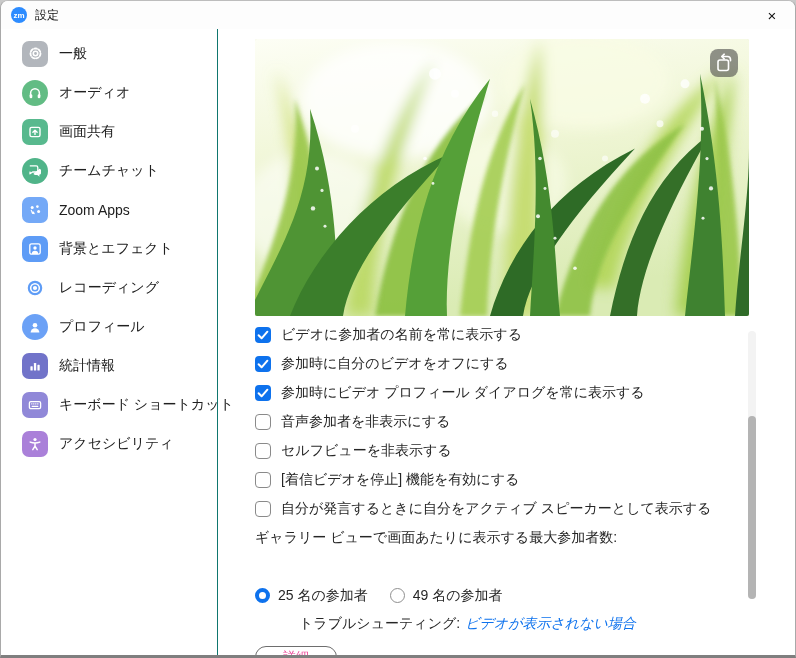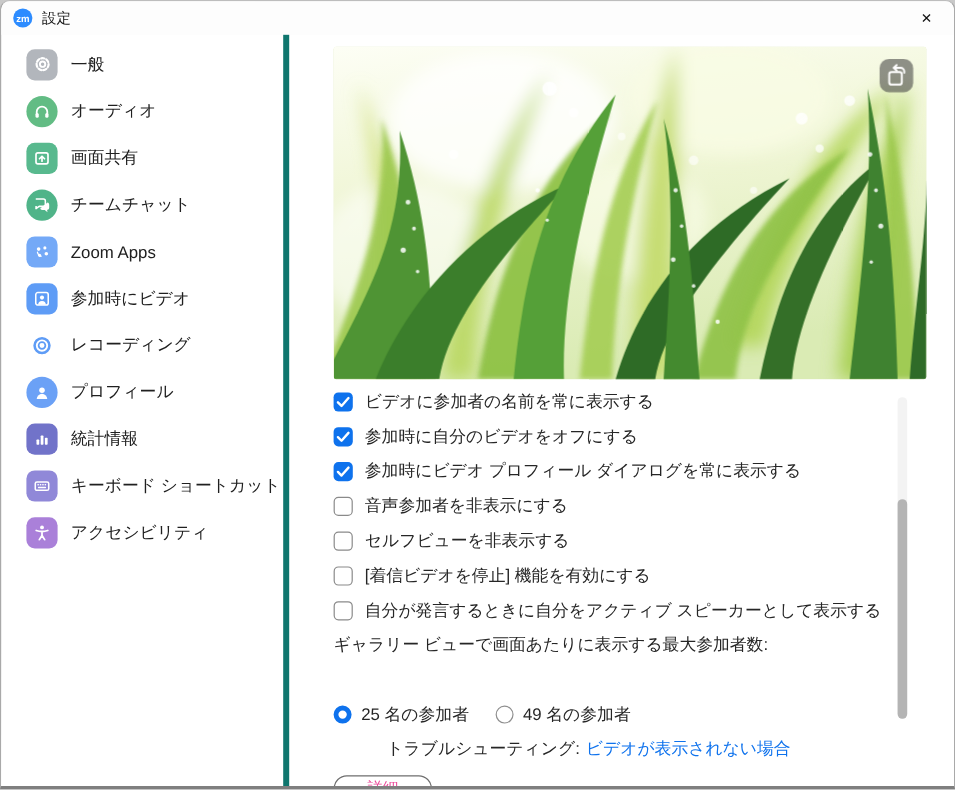--- a/index.html
+++ b/index.html
@@ -12,21 +12,21 @@
   }
   
   .titlebar{height:28px;display:flex;align-items:center;padding-left:10px;background:#fdfdfd;}
   .zm-logo{width:16px;height:16px;border-radius:50%;background:#2D8CFF;color:#fff;
     font-size:8px;font-weight:bold;display:flex;align-items:center;justify-content:center;flex-shrink:0;}
   .win-title{margin-left:8px;font-size:12px;color:#141414;}
   .close-btn{margin-left:auto;width:46px;height:28px;border:none;background:transparent;
     font-size:15px;color:#111;cursor:pointer;font-family:inherit;line-height:28px;}
   
   .win-body{display:flex;height:626px;}
-  .sidebar{width:240px;flex-shrink:0;border-right:5px solid #0f766e;padding-top:9px;}
+  .sidebar{width:217px;flex-shrink:0;border-right:1px solid #0f766e;padding-top:9px;}
   .side-item{display:flex;align-items:center;gap:11px;height:31px;width:198px;
     margin:0 0 8px 14px;padding-left:7px;border-radius:16px;cursor:pointer;}
   .side-item.selected{background:#0E72ED;}
   .side-item.selected .side-label{color:#fff;font-weight:bold;}
   .side-icon{width:26px;height:26px;display:flex;align-items:center;justify-content:center;flex-shrink:0;}
   .side-icon.squircle{border-radius:7px;}
   .side-icon.circle{border-radius:50%;}
   .side-label{font-size:14px;color:#202020;white-space:nowrap;}
   .content{flex:1;padding:10px 22px 0 37px;position:relative;}
   
@@ -41,21 +41,21 @@
   .cb{width:16px;height:16px;border-radius:4px;display:flex;align-items:center;justify-content:center;
     cursor:pointer;flex-shrink:0;}
   .cb.on{background:#0E72ED;}
   .cb.off{background:#fff;border:1px solid #8a8a8a;}
   .radio-group{display:flex;gap:22px;margin-top:29px;}
   .radio-item{display:flex;align-items:center;gap:8px;cursor:pointer;}
   .radio{width:15px;height:15px;border-radius:50%;background:#fff;flex-shrink:0;}
   .radio.sel{border:4.5px solid #0E72ED;}
   .radio.unsel{border:1px solid #8f8f8f;}
   .trouble-row{height:27px;gap:0;margin-left:44px;}
-  .trouble-link{color:#0E72ED;text-decoration:none;cursor:pointer;margin-left:5px;}
+  .trouble-link{color:#0E72ED;text-decoration:none;cursor:pointer;margin-left:5px;font-style:italic;}
   .advanced-btn{margin-top:9px;min-width:82px;height:22px;padding:0 18px;border:1px solid #6e6e6e;
     border-radius:11px;background:#fff;font-size:13px;color:#ec4899;cursor:pointer;font-family:inherit;}
   
   .scrollbar{position:absolute;right:39px;top:330px;width:8px;height:268px;background:#f3f3f3;border-radius:4px;}
   .scroll-thumb{position:absolute;left:0;top:85px;width:8px;height:183px;background:#b4b4b4;border-radius:4px;cursor:pointer;}
 </style>
 <title>設定</title></head>
 <body>
 
 <div class="window">
@@ -122,21 +122,21 @@
           <span class="side-label">Zoom Apps</span>
         </div>
         <div class="side-item">
           <span class="side-icon squircle" style="background: rgb(94, 156, 246); color: rgb(255, 255, 255);">
             <svg width="16" height="16" viewBox="0 0 16 16">
               <rect x="2.8" y="2.8" width="10.4" height="10.4" rx="1.8" fill="none" stroke="currentColor" stroke-width="1.3"></rect>
               <circle cx="8" cy="7" r="1.7" fill="currentColor"></circle>
               <path d="M4.8 13a3.2 3.2 0 0 1 6.4 0z" fill="currentColor"></path>
             </svg>
           </span>
-          <span class="side-label">参加時にビデオ</span>
+          <span class="side-label">背景とエフェクト</span>
         </div>
         <div class="side-item">
           <span class="side-icon circle" style="color: rgb(94, 156, 246);">
             <svg width="18" height="18" viewBox="0 0 16 16">
               <circle cx="8" cy="8" r="5.5" fill="none" stroke="currentColor" stroke-width="1.9"></circle>
               <circle cx="8" cy="8" r="2.5" fill="none" stroke="currentColor" stroke-width="1.3"></circle>
             </svg>
           </span>
           <span class="side-label">レコーディング</span>
         </div>

